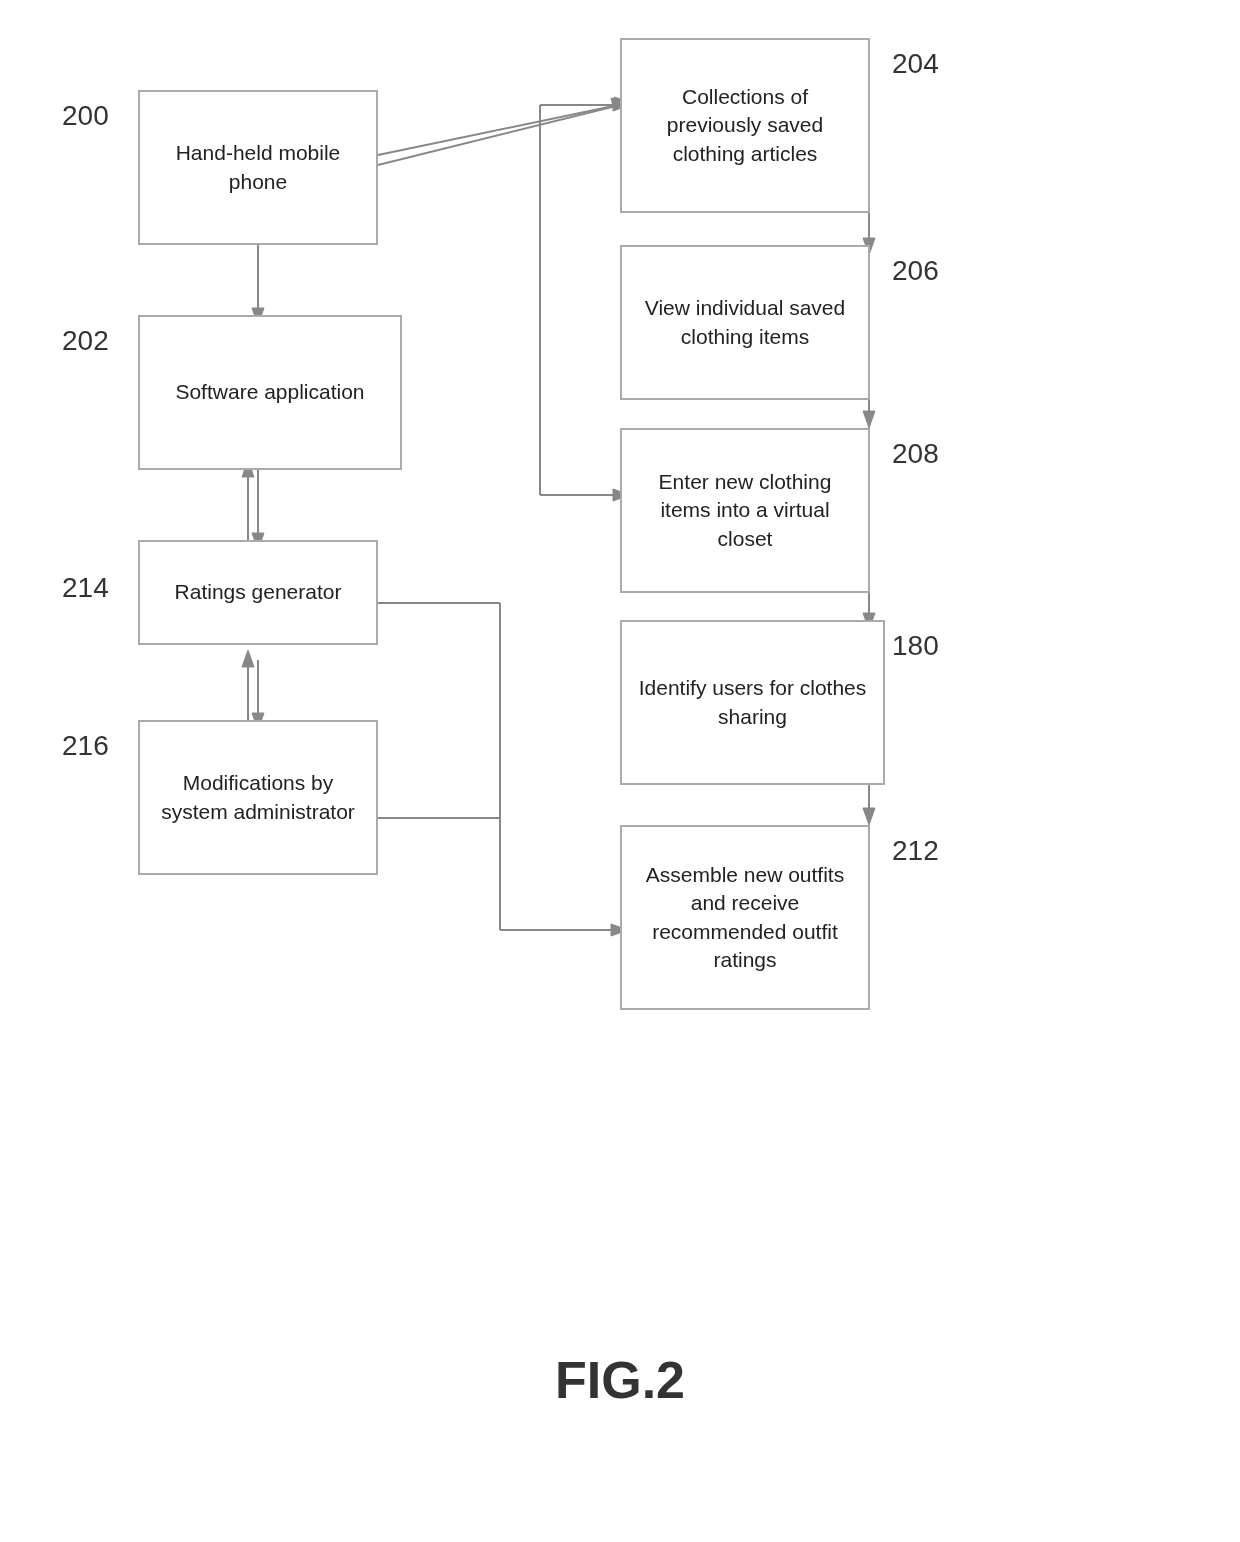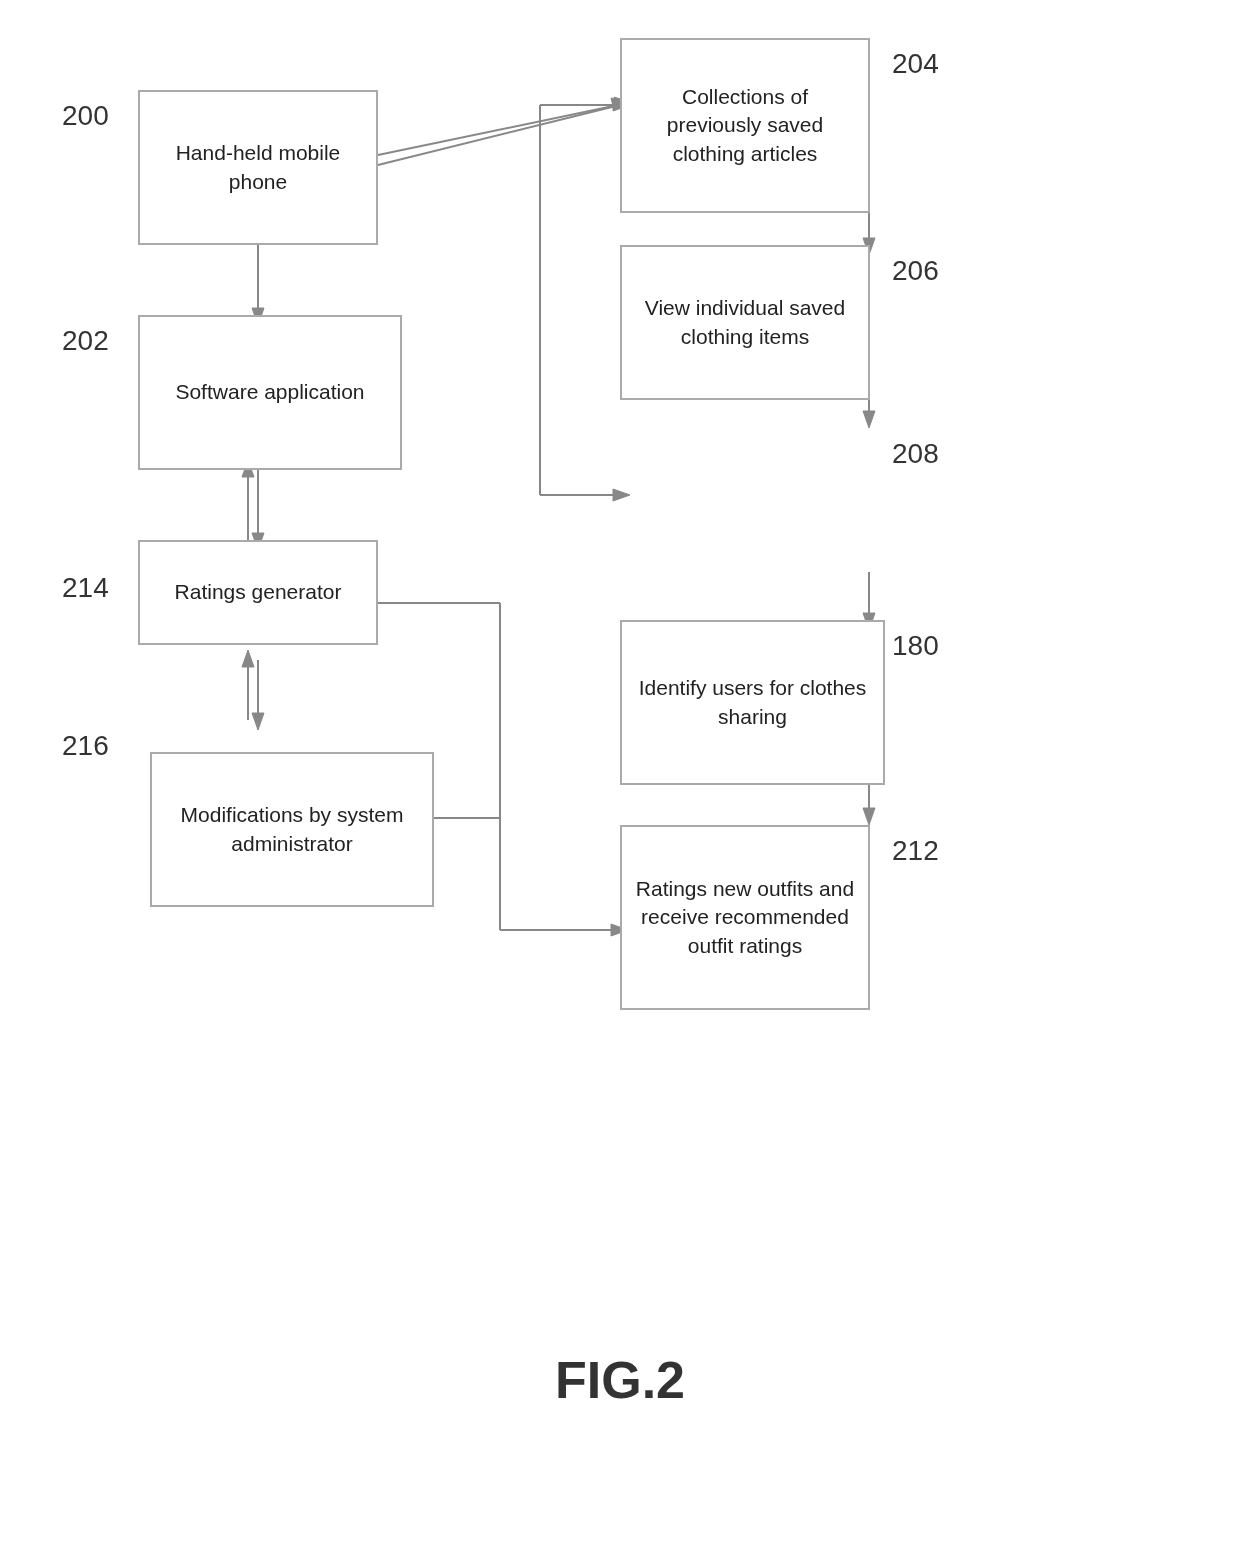--- a/index.html
+++ b/index.html
@@ -124,42 +124,45 @@
   <div class="box" style="left:138px; top:315px; width:264px; height:155px;">
     <span>Software application</span>
   </div>
   <div class="label" style="left:62px; top:325px;">202</div>
 
   <div class="box" style="left:138px; top:540px; width:240px; height:105px;">
     <span>Ratings generator</span>
   </div>
   <div class="label" style="left:62px; top:572px;">214</div>
 
-  <div class="box" style="left:150px; top:720px; width:284px; height:155px;margin-top:32px;">
+  <div class="box" style="left:138px; top:720px; width:240px; height:155px;">
     <span>Modifications by system administrator</span>
   </div>
   <div class="label" style="left:62px; top:730px;">216</div>
 
   <div class="box" style="left:620px; top:38px; width:250px; height:175px;">
     <span>Collections of previously saved clothing articles</span>
   </div>
   <div class="label" style="left:892px; top:48px;">204</div>
 
   <div class="box" style="left:620px; top:245px; width:250px; height:155px;">
     <span>View individual saved clothing items</span>
   </div>
   <div class="label" style="left:892px; top:255px;">206</div>
 
+  <div class="box" style="left:620px; top:428px; width:250px; height:165px;">
+    <span>Enter new clothing items into a virtual closet</span>
+  </div>
   <div class="label" style="left:892px; top:438px;">208</div>
 
   <div class="box" style="left:620px; top:620px; width:265px; height:165px;">
     <span>Identify users for clothes sharing</span>
   </div>
   <div class="label" style="left:892px; top:630px;">180</div>
 
   <div class="box" style="left:620px; top:825px; width:250px; height:185px;">
-    <span>Ratings new outfits and receive recommended outfit ratings</span>
+    <span>Assemble new outfits and receive recommended outfit ratings</span>
   </div>
   <div class="label" style="left:892px; top:835px;">212</div>
 
   <div class="fig-label" style="left:460px; top:1350px; width:320px;">FIG.2</div>
 
 </div>
 
 </body></html>

